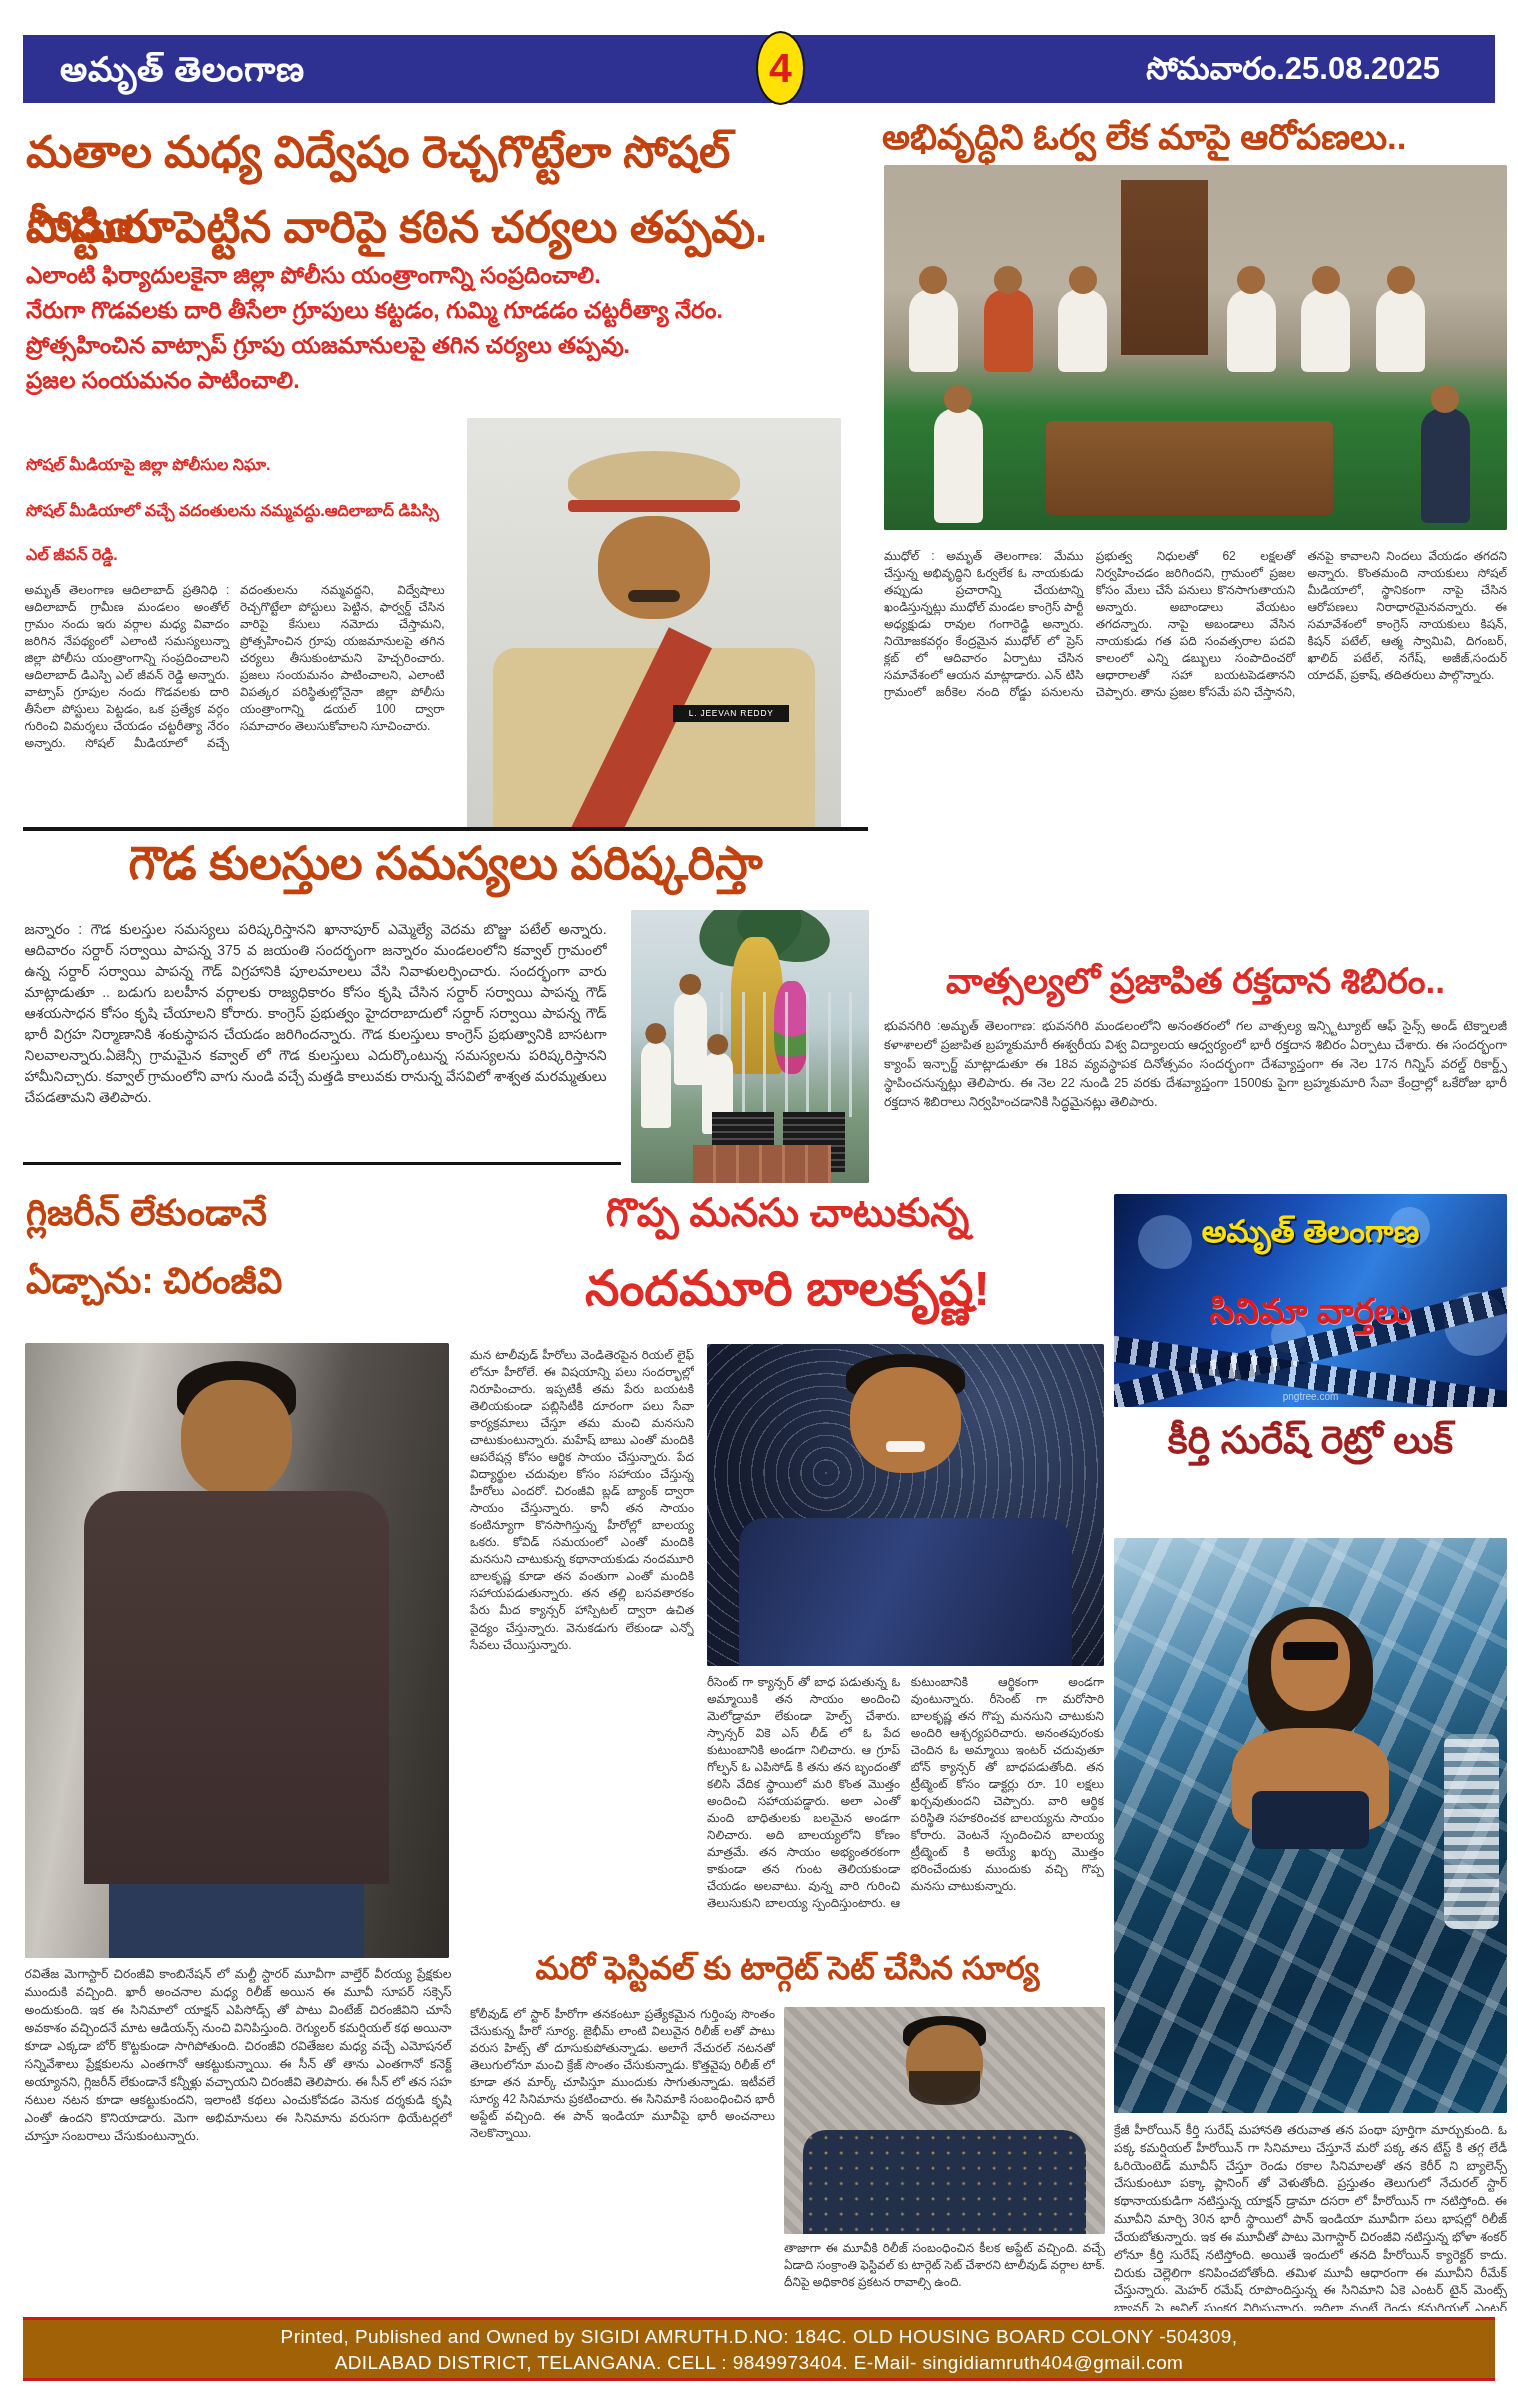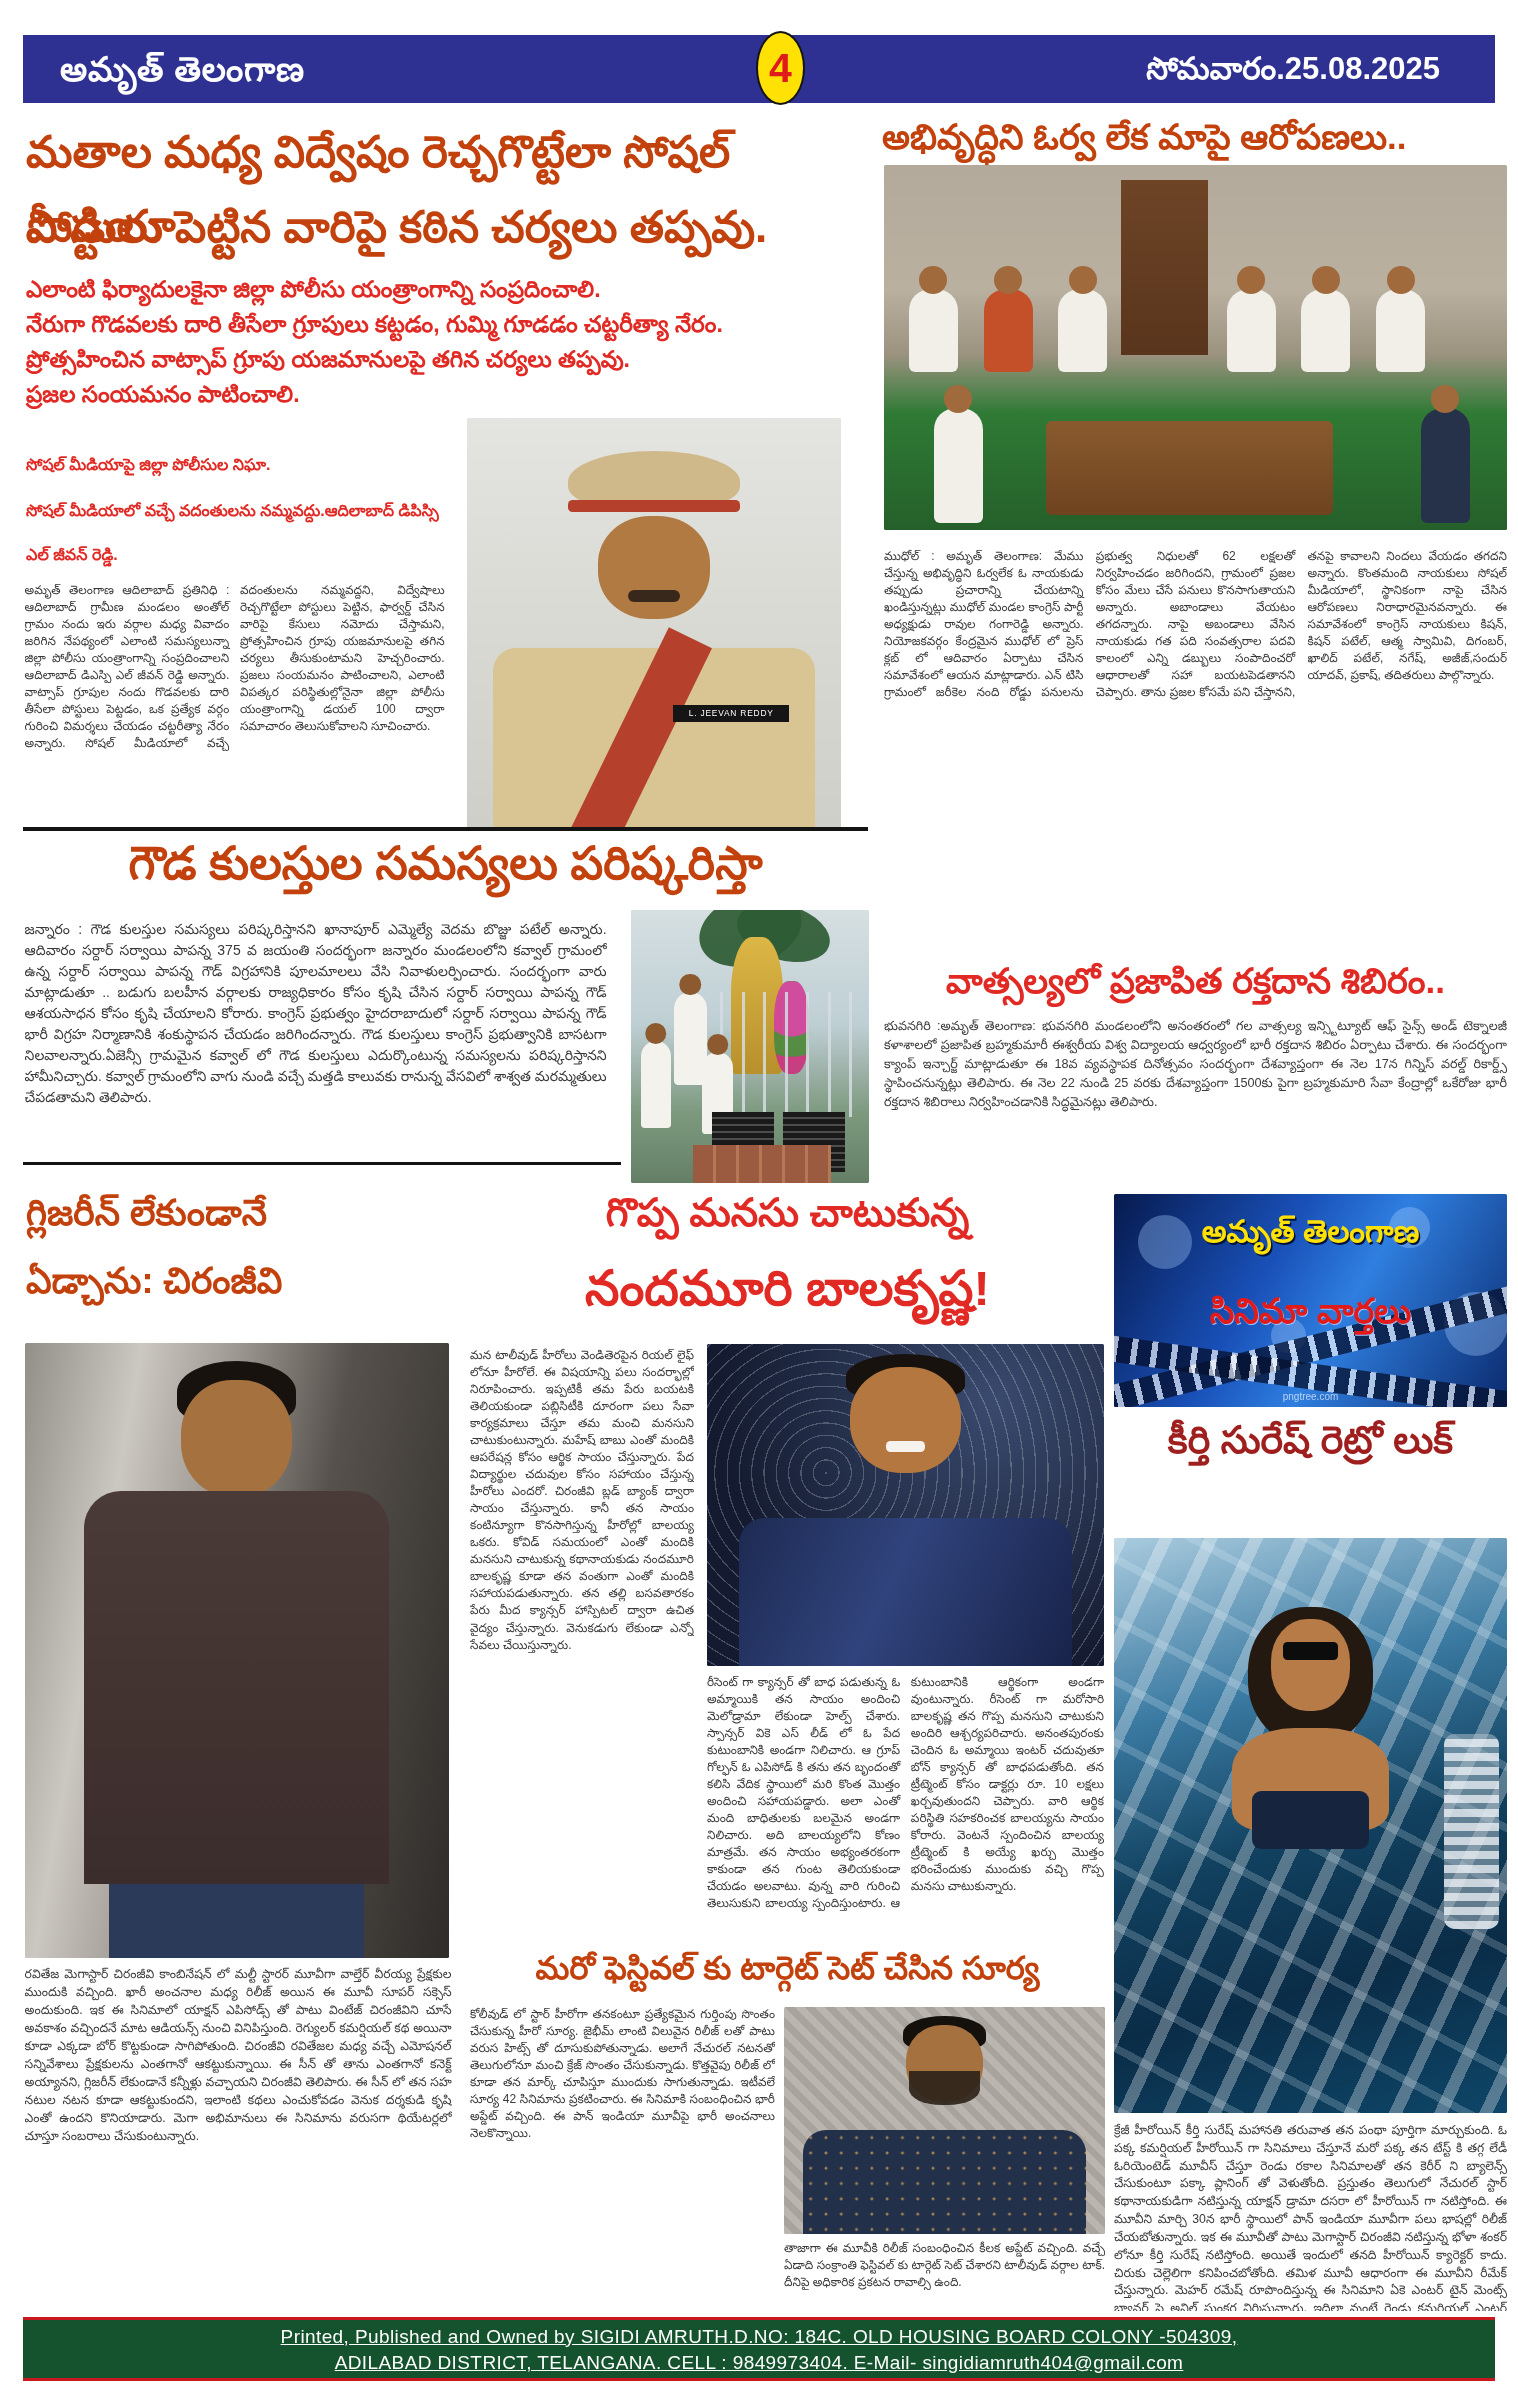--- a/index.html
+++ b/index.html
@@ -89,39 +89,39 @@
   .kp-top { left:35%; top:44%; width:30%; height:10%; background:#16243e; border-radius:9.2px; }
 
   .banner { background:linear-gradient(120deg,#071a4e 0%,#1950b8 38%,#2f7fe0 58%,#0b2a6e 100%); }
   .bok { border-radius:50%; background:rgba(165,205,255,.35); }
   .strip { width:140%; height:26px; background:repeating-linear-gradient(90deg,#05102e 0 14px,rgba(255,255,255,.85) 14px 20px); opacity:.75; }
   .ban1 { left:0; top:20px; width:100%; text-align:center; color:#ffe105; font-size:31px; font-weight:bold; text-shadow:1.5px 1.5px 0 #04123a; }
   .ban2 { left:0; top:97px; width:100%; text-align:center; color:#e11a1a; font-size:35px; font-weight:bold; text-shadow:0.8px 0.8px 0 #9cc2ff; }
   .wmark { left:0; bottom:4.6px; width:100%; text-align:center; color:rgba(255,255,255,.65); font-size:10px; }
 
   
-  .footer { left:23px; top:2317px; width:1472px; height:64px; background:#14532d; border-top:3.8px solid #c81a1e; border-bottom:3.8px solid #c81a1e; text-align:center; color:#fff; padding-top:3.8px;text-decoration:underline; }
+  .footer { left:23px; top:2317px; width:1472px; height:64px; background:#a16207; border-top:3.8px solid #c81a1e; border-bottom:3.8px solid #c81a1e; text-align:center; color:#fff; padding-top:3.8px; }
   .footer div { font-size:19px; line-height:26px; letter-spacing:0.4px; }
 </style>
 </head>
 <body>
 
 <div class="page">
 
   <div class="ab topbar">
     <div class="ab brand">అమృత్ తెలంగాణ</div>
     <div class="ab pgcircle">
       <div class="pgnum">4</div>
     </div>
     <div class="ab pdate">సోమవారం.25.08.2025</div>
   </div>
 
   <div class="ab navy hl-main" style="left:26px;top:115px;width:848px;">మతాల మధ్య విద్వేషం రెచ్చగొట్టేలా సోషల్ మీడియా</div>
   <div class="ab navy hl-main" style="left:26px;top:190px;width:848px;">పోస్టులు పెట్టిన వారిపై కఠిన చర్యలు తప్పవు.</div>
-  <div class="ab bullets" style="left:26px;top:272px;width:848px;">
+  <div class="ab bullets" style="left:26px;top:258px;width:848px;">
     <div>ఎలాంటి ఫిర్యాదులకైనా జిల్లా పోలీసు యంత్రాంగాన్ని సంప్రదించాలి.</div>
     <div>నేరుగా గొడవలకు దారి తీసేలా గ్రూపులు కట్టడం, గుమ్మి గూడడం చట్టరీత్యా నేరం.</div>
     <div>ప్రోత్సహించిన వాట్సాప్ గ్రూపు యజమానులపై తగిన చర్యలు తప్పవు.</div>
     <div>ప్రజల సంయమనం పాటించాలి.</div>
   </div>
   <div class="ab subline" style="left:26px;top:443px;width:430px;">సోషల్ మీడియాపై జిల్లా పోలీసుల నిఘా.</div>
   <div class="ab subline" style="left:26px;top:489px;width:420px;">సోషల్ మీడియాలో వచ్చే వదంతులను నమ్మవద్దు.ఆదిలాబాద్ డిపిస్సి ఎల్ జీవన్ రెడ్డి.</div>
   <div class="ab bodytxt" style="left:24.6px;top:582px;width:420px;height:244px;column-count:2;column-gap:10.7px;font-size:12px;line-height:1.42;">అమృత్ తెలంగాణ ఆదిలాబాద్ ప్రతినిధి : ఆదిలాబాద్ గ్రామీణ మండలం అంతోల్ గ్రామం నందు ఇరు వర్గాల మధ్య వివాదం జరిగిన నేపథ్యంలో ఎలాంటి సమస్యలున్నా జిల్లా పోలీసు యంత్రాంగాన్ని సంప్రదించాలని ఆదిలాబాద్ డిఎస్పి ఎల్ జీవన్ రెడ్డి అన్నారు. వాట్సాప్ గ్రూపుల నందు గొడవలకు దారి తీసేలా పోస్టులు పెట్టడం, ఒక ప్రత్యేక వర్గం గురించి విమర్శలు చేయడం చట్టరీత్యా నేరం అన్నారు. సోషల్ మీడియాలో వచ్చే వదంతులను నమ్మవద్దని, విద్వేషాలు రెచ్చగొట్టేలా పోస్టులు పెట్టిన, ఫార్వర్డ్ చేసిన వారిపై కేసులు నమోదు చేస్తామని, ప్రోత్సహించిన గ్రూపు యజమానులపై తగిన చర్యలు తీసుకుంటామని హెచ్చరించారు. ప్రజలు సంయమనం పాటించాలని, ఎలాంటి విపత్కర పరిస్థితుల్లోనైనా జిల్లా పోలీసు యంత్రాంగాన్ని డయల్ 100 ద్వారా సమాచారం తెలుసుకోవాలని సూచించారు.</div>
 
   <div class="ab photo ph-dsp" style="left:447px;top:418px;width:374px;height:410px;margin-left:20px;">

